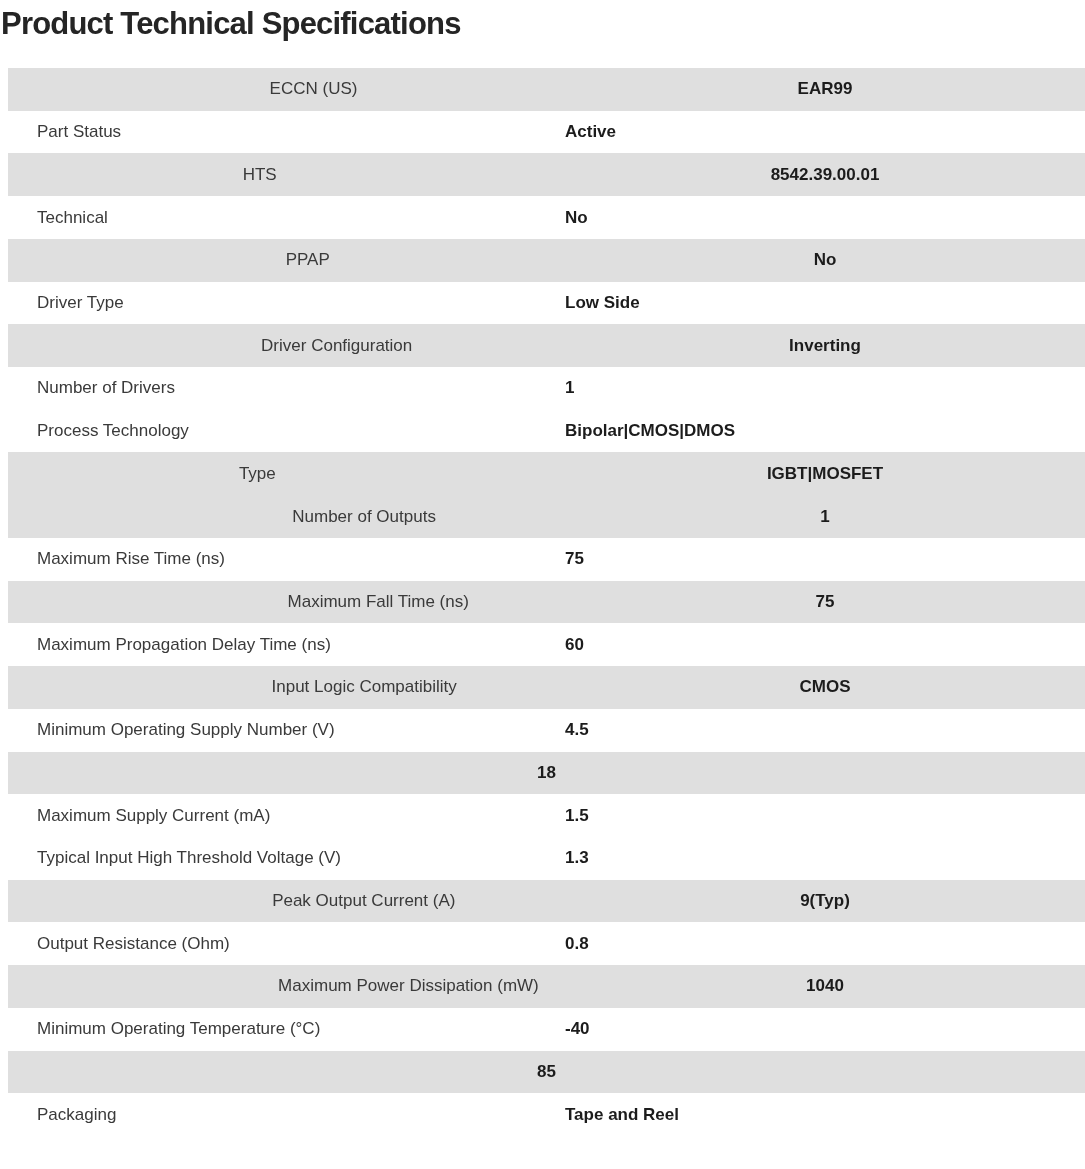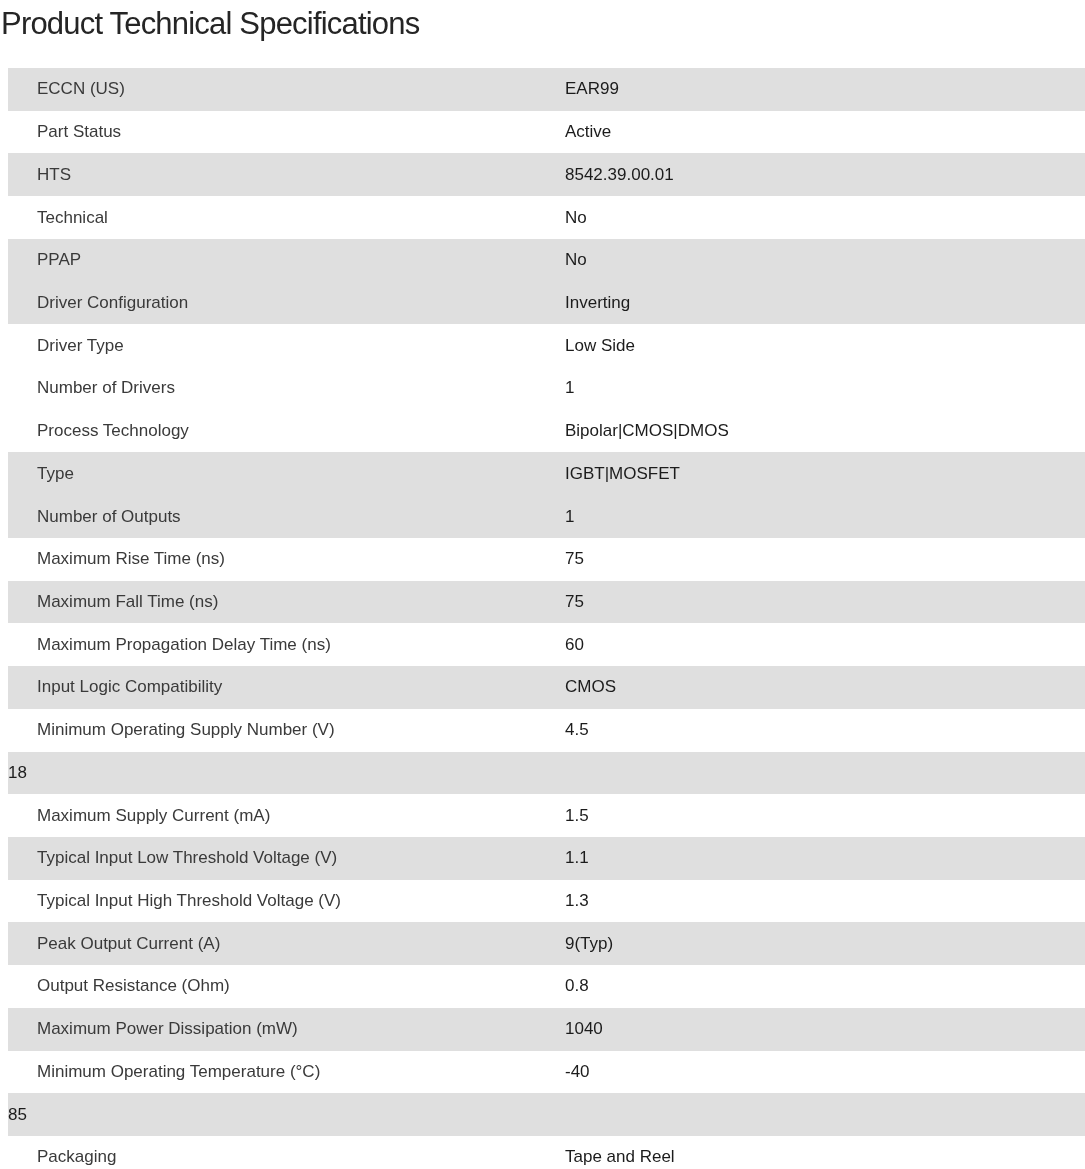--- a/index.html
+++ b/index.html
@@ -13,53 +13,54 @@
     background: #ffffff;
     font-family: "Liberation Sans", sans-serif;
     position: relative;
   }
   .page-title {
     position: absolute;
     top: 6px;
     left: 1px;
     margin: 0;
     font-size: 31px;
-    font-weight: normal;
+    font-weight: bold;
     letter-spacing: -0.8px;
     color: var(--title-text, #252525);
   }
   .spec-table {
     position: absolute;
     top: 68px;
     left: 0;
     right: 0;
   }
   .spec-row {
     height: 42.73px;
     margin-left: 8px;
     display: flex;
     align-items: center;
     background: var(--row-bg, #ffffff);
   }
   .spec-row.alt {
     background: var(--row-alt-bg, #dfdfdf);
+    justify-content: center;
   }
   .spec-label {
     width: 528px;
     flex: 0 0 528px;
     padding-left: 29px;
     box-sizing: content-box;
     font-size: 17px;
     font-weight: 400;
     color: var(--label-text, #3a3a3a);
     white-space: nowrap;
   }
   .spec-value {
     font-size: 17px;
-    font-weight: normal;
+    font-weight: bold;
     color: var(--value-text, #1c1c1c);
     white-space: nowrap;
   }
 </style>
 </head>
 <body style="--row-alt-bg: #dfdfdf; --row-bg: #ffffff; --title-text: #252525; --label-text: #3a3a3a; --value-text: #1c1c1c;">
 
 <h1 class="page-title">Product Technical Specifications</h1>
 
 <div class="spec-table" id="specTable">
@@ -81,28 +82,28 @@
   <div class="spec-row">
     <div class="spec-label">Technical</div>
     <div class="spec-value">No</div>
   </div>
 
   <div class="spec-row alt">
     <div class="spec-label">PPAP</div>
     <div class="spec-value">No</div>
   </div>
 
+  <div class="spec-row">
+    <div class="spec-label">Driver Type</div>
+    <div class="spec-value">Low Side</div>
+  </div>
+
   <div class="spec-row alt">
     <div class="spec-label">Driver Configuration</div>
     <div class="spec-value">Inverting</div>
-  </div>
-
-  <div class="spec-row">
-    <div class="spec-label">Driver Type</div>
-    <div class="spec-value">Low Side</div>
   </div>
 
   <div class="spec-row">
     <div class="spec-label">Number of Drivers</div>
     <div class="spec-value">1</div>
   </div>
 
   <div class="spec-row">
     <div class="spec-label">Process Technology</div>
     <div class="spec-value">Bipolar|CMOS|DMOS</div>
@@ -145,24 +146,20 @@
 
   <div class="spec-row alt">
     <div class="spec-value">18</div>
   </div>
 
   <div class="spec-row">
     <div class="spec-label">Maximum Supply Current (mA)</div>
     <div class="spec-value">1.5</div>
   </div>
 
-  <div class="spec-row alt">
-    <div class="spec-label">Typical Input Low Threshold Voltage (V)</div>
-    <div class="spec-value">1.1</div>
-  </div>
 
   <div class="spec-row">
     <div class="spec-label">Typical Input High Threshold Voltage (V)</div>
     <div class="spec-value">1.3</div>
   </div>
 
   <div class="spec-row alt">
     <div class="spec-label">Peak Output Current (A)</div>
     <div class="spec-value">9(Typ)</div>
   </div>

